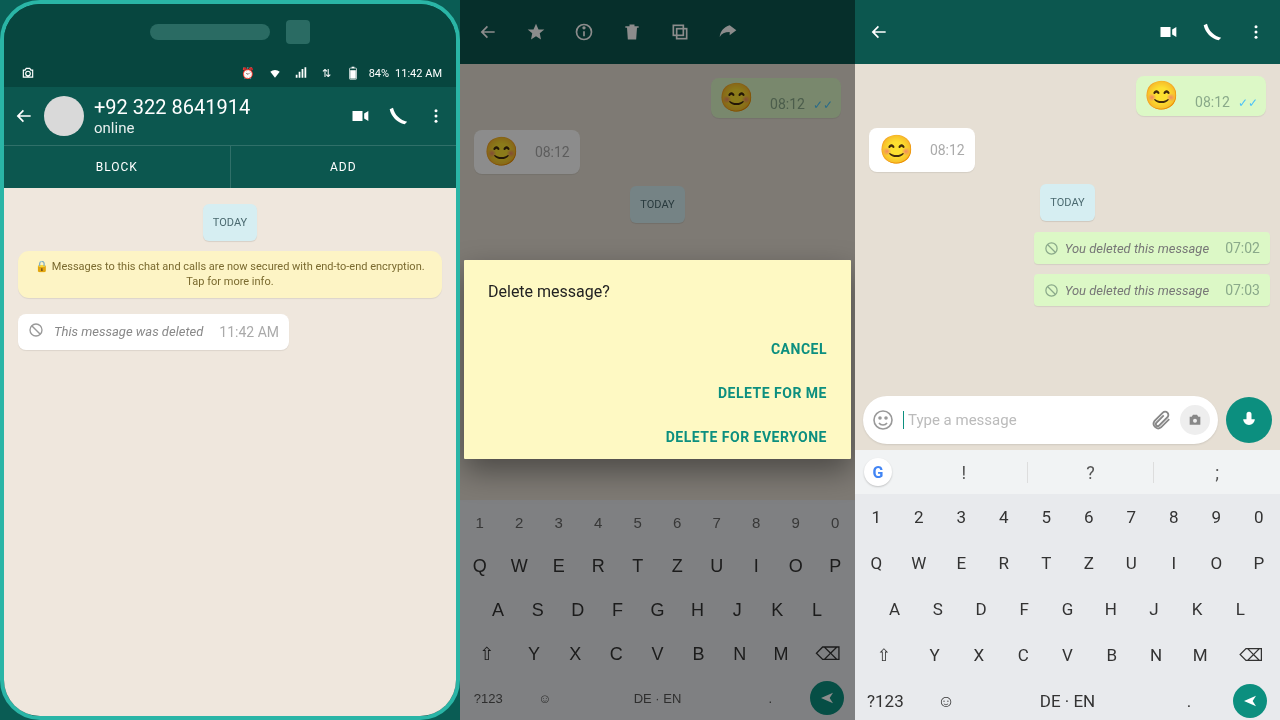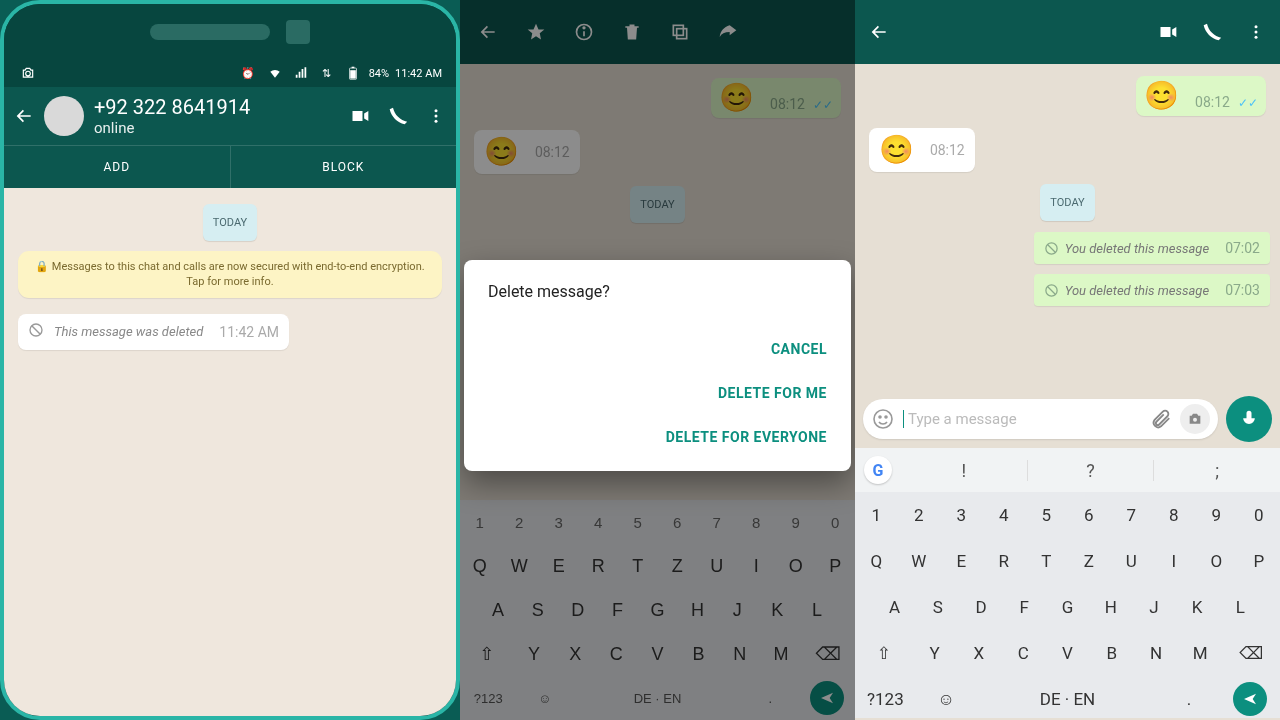--- a/index.html
+++ b/index.html
@@ -32,35 +32,35 @@
   .bubble-in{background:#fff;border-radius:8px;padding:8px 10px;margin:6px 14px;display:inline-flex;align-items:center;gap:6px;box-shadow:0 1px 1px rgba(0,0,0,.08);font-size:13px;color:#888;font-style:italic}
   .tstamp{font-size:14px;color:#aaa;margin-left:10px;font-style:normal}
   
   .overlay{position:absolute;inset:0;background:rgba(0,0,0,.45);z-index:3}
   .topbar2{background:#0c574f;height:64px;display:flex;align-items:center;gap:28px;padding:0 18px;color:#fff}
   .chat2{padding-top:8px;height:430px;position:relative}
   .bubble-out{background:#dcf8c6;border-radius:8px;padding:6px 8px;margin:6px 14px;float:right;clear:both;box-shadow:0 1px 1px rgba(0,0,0,.08);font-size:13px;display:inline-flex;align-items:flex-end;gap:6px}
   .bubble-out .tstamp{color:#8aa98a}
   .emoji{font-size:28px;line-height:1}
   .ticks{color:#4fc3f7;font-size:12px;margin-left:2px}
-  .dialog{position:absolute;z-index:5;background:#ffffff;border-radius:8px;left:4px;right:4px;top:260px;padding:22px 24px 12px;box-shadow:0 12px 30px rgba(0,0,0,.4)}
+  .dialog{position:absolute;z-index:5;background:#fef9c3;border-radius:1px;left:4px;right:4px;top:260px;padding:22px 24px 0;box-shadow:0 12px 30px rgba(0,0,0,.4)}
   .dialog-title{font-size:16px;color:#222;margin-bottom:26px}
   .dialog-btn{color:#0c8f7f;font-weight:700;font-size:14px;text-align:right;padding:14px 0;letter-spacing:.5px}
   .kbd{background:#e8eaed;position:absolute;bottom:0;left:0;right:0;height:220px;font-family:Arial}
   .krow{display:flex;height:44px}
   .kkey{flex:1;display:flex;align-items:center;justify-content:center;font-size:18px;color:#333;font-weight:500}
   .krow.nums .kkey{font-size:15px;color:#666}
   .krow.special .kkey{font-size:13px;color:#555}
   
   .topbar3{background:#0c574f;height:64px;display:flex;align-items:center;padding:0 14px;color:#fff;gap:12px}
   .chat3{height:320px;position:relative;padding-top:6px}
   .delmsg{background:#dcf8c6;border-radius:4px;padding:8px 10px;margin:5px 10px;float:right;clear:both;box-shadow:0 1px 1px rgba(0,0,0,.08);font-size:13px;font-style:italic;color:#777;display:inline-flex;align-items:center;gap:6px}
   .delmsg .tstamp{color:#8aa98a;font-style:normal}
   .composer{background:#e6dfd4;padding:6px 8px;display:flex;align-items:center;gap:8px}
-  .compose-box{flex:1;background:#fff;border-radius:24px;height:40px;display:flex;align-items:center;padding:0 8px;gap:8px;box-shadow:0 1px 2px rgba(0,0,0,.1)}
+  .compose-box{flex:1;background:#fff;border-radius:24px;height:48px;display:flex;align-items:center;padding:0 8px;gap:8px;box-shadow:0 1px 2px rgba(0,0,0,.1)}
   .compose-input{flex:1;color:#bbb;font-size:15px;border-left:1.5px solid #0c8f7f;padding-left:4px}
   .mic{width:46px;height:46px;background:#0c8f7f;border-radius:50%;display:flex;align-items:center;justify-content:center}
   .kbd3{background:#e8eaed;height:270px}
   .sugrow{display:flex;height:44px;align-items:center;background:#f1f3f4}
   .sugrow>div{flex:1;text-align:center;font-size:18px;color:#555;border-right:1px solid #ddd}
   .glogo{flex:0 0 46px!important;display:flex;align-items:center;justify-content:center;border:none!important}
   .gchip{width:28px;height:28px;border-radius:50%;background:#fff;display:flex;align-items:center;justify-content:center;font-size:16px;font-weight:700;box-shadow:0 1px 2px rgba(0,0,0,.2)}
   .kkey3{flex:1;display:flex;align-items:center;justify-content:center;font-size:17px;color:#333}
   .krow3{display:flex;height:46px}
   .fab{width:34px;height:34px;background:#0c8f7f;border-radius:50%;display:flex;align-items:center;justify-content:center}
@@ -135,22 +135,22 @@
           <span class="icon">
               <svg width="18" height="18" viewBox="0 0 24 24" fill="#fff">
                 <circle cx="12" cy="5" r="2"></circle>
                 <circle cx="12" cy="12" r="2"></circle>
                 <circle cx="12" cy="19" r="2"></circle>
               </svg>
             </span>
         </div>
       </div>
       <div class="blockrow">
+        <div class="blockbtn">BLOCK</div>
         <div class="blockbtn">ADD</div>
-        <div class="blockbtn">BLOCK</div>
       </div>
       <div class="chatbg">
         <div class="center"><span class="pill">TODAY</span></div>
         <div class="encnote">🔒 Messages to this chat and calls are now secured with end-to-end encryption. Tap for more info.</div>
         <div>
           <div class="bubble-in">
             <span class="blkicon">
                 <svg width="16" height="16" viewBox="0 0 24 24" fill="none" stroke="#999" stroke-width="2">
                   <circle cx="12" cy="12" r="9"></circle>
                   <line x1="6" y1="6" x2="18" y2="18"></line>

